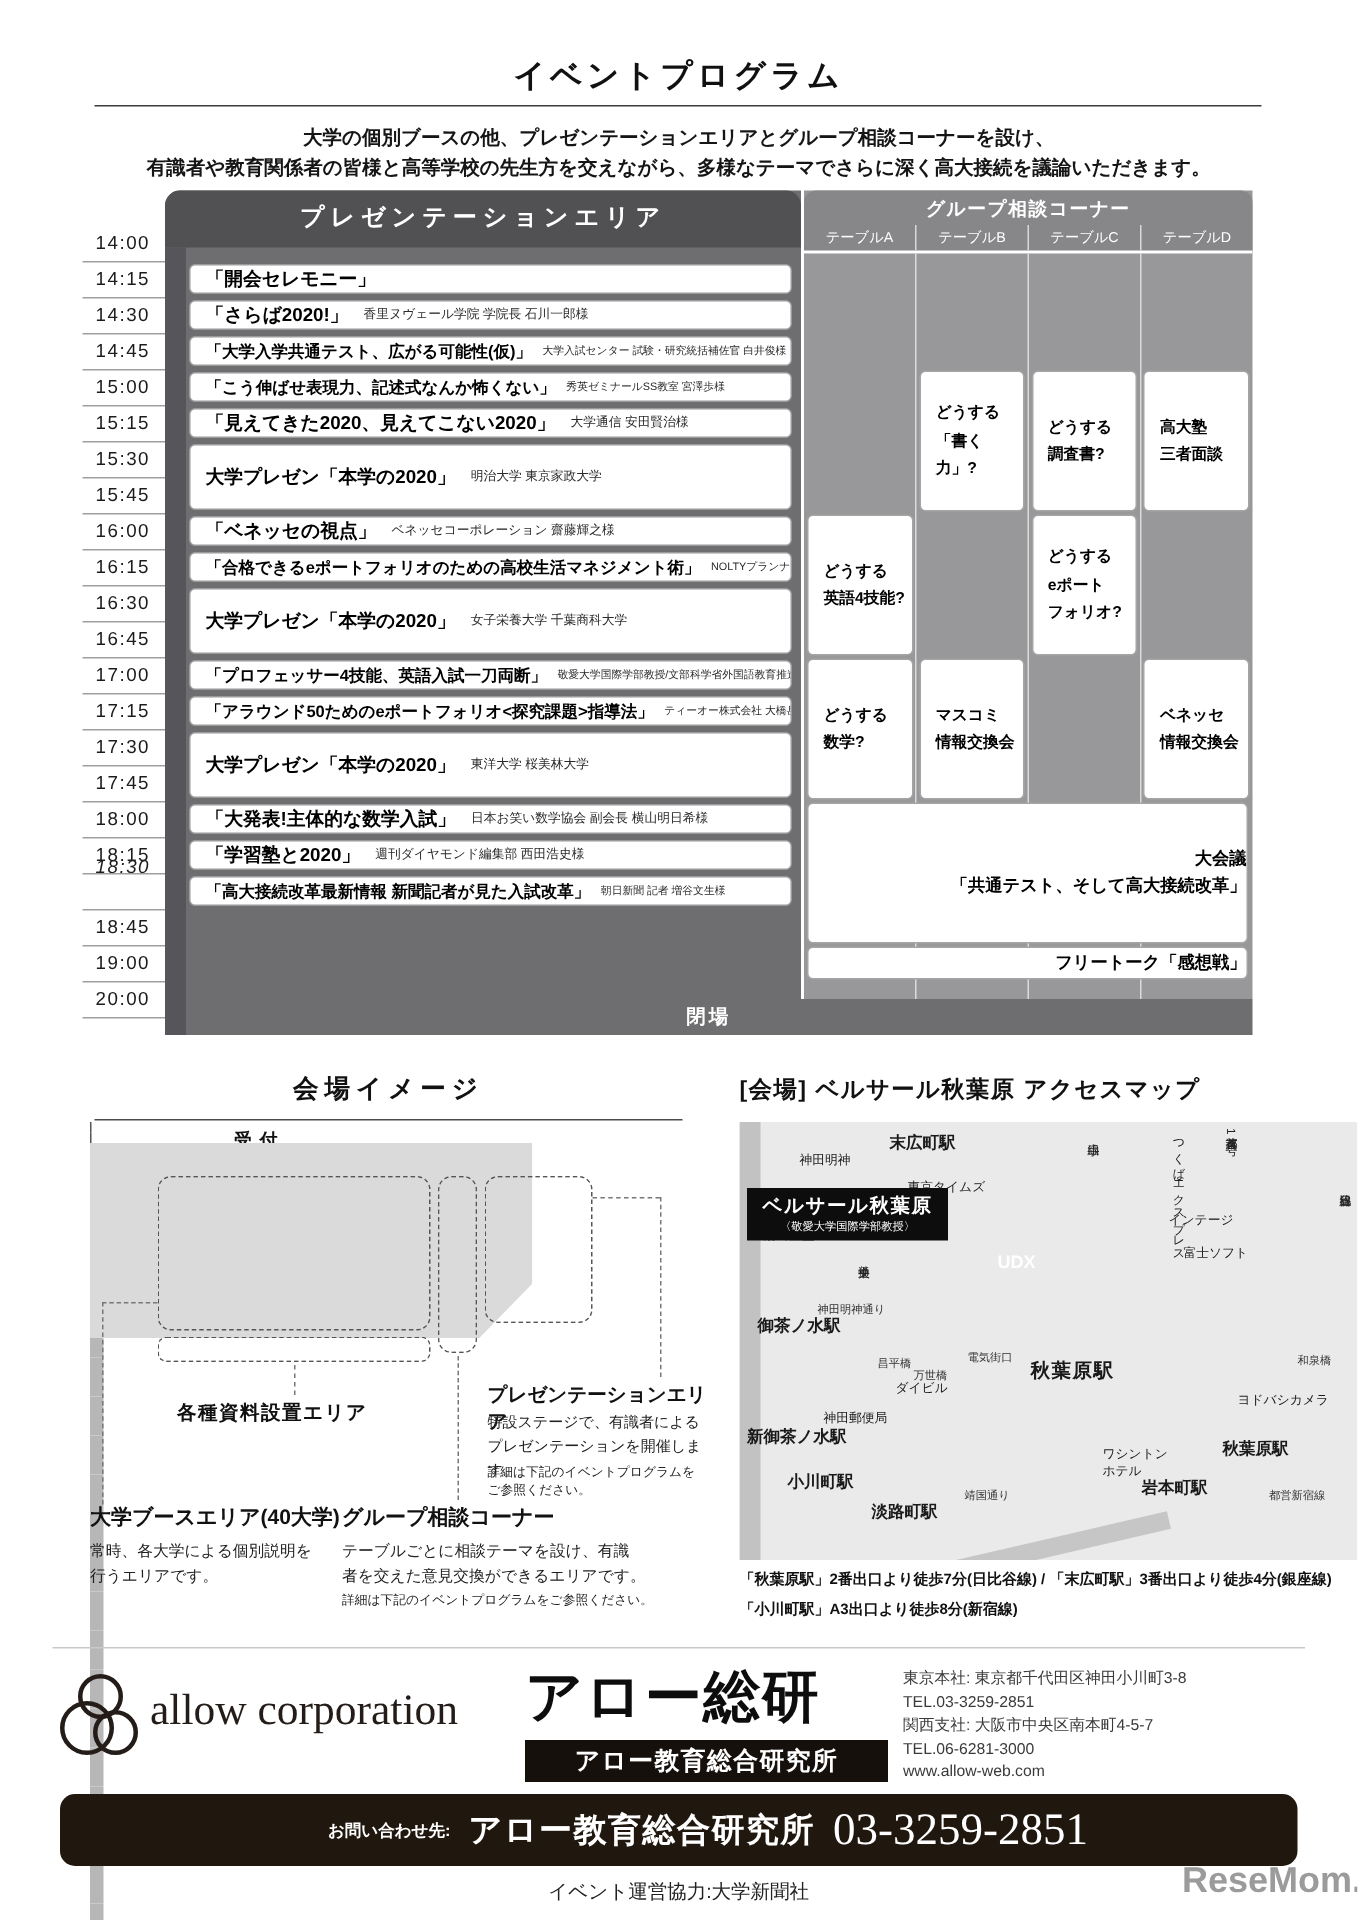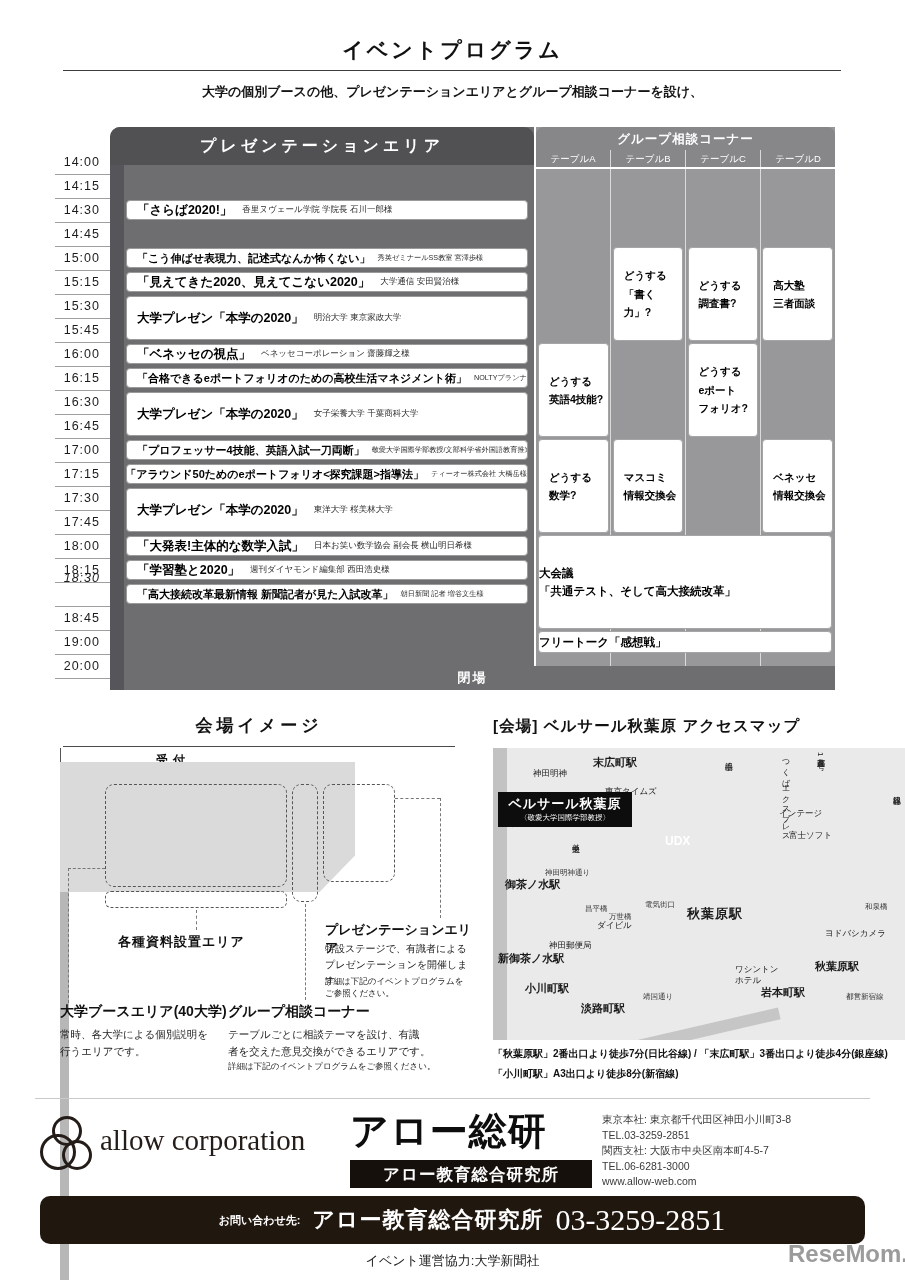--- a/index.html
+++ b/index.html
@@ -33,21 +33,21 @@
   .event{position:absolute;left:0;width:402px;background:#fff;border:1px solid #9a9a9a;border-radius:4px;
          box-sizing:border-box;display:flex;align-items:center;padding-left:10px;overflow:hidden;}
   .event .ttl{font-weight:bold;font-size:12.5px;white-space:nowrap;color:#000;}
   .event .spk{font-size:8.5px;color:#2a2a2a;margin-left:10px;white-space:nowrap;}
   .event.shrink .ttl{font-size:11px;}
   .event.shrink .spk{font-size:7.2px;margin-left:7px;}
   .group-events{left:536px;top:162px;width:299px;height:504px;}
   .gcard{position:absolute;background:#fff;border:1px solid #a5a5a5;border-radius:4px;box-sizing:border-box;
          display:flex;align-items:center;overflow:hidden;}
   .gcard .txt{font-weight:bold;font-size:10.5px;line-height:1.75;color:#000;padding-left:10px;white-space:pre-line;}
-  .gcard.wide .txt{width:100%;text-align:left;padding-left:0;font-size:11.5px;line-height:1.6;}
+  .gcard.wide .txt{width:100%;text-align:right;padding-left:0;font-size:11.5px;line-height:1.6;}
   .closing{left:110px;top:666px;width:725px;height:24px;color:#fff;font-weight:bold;font-size:13px;
            letter-spacing:2px;text-align:center;line-height:24px;}
   .footnote{left:57px;top:695px;font-size:10px;color:#222;}
 
   
   .venue-title{left:63px;top:714px;width:392px;text-align:center;font-size:17px;font-weight:bold;
                letter-spacing:4px;padding-bottom:9px;border-bottom:1px solid #4a4a4a;}
   .venue{left:60px;top:748px;width:412px;height:340px;}
   .v-label-b{position:absolute;font-weight:bold;color:#111;}
   .v-desc{position:absolute;color:#222;}
@@ -87,20 +87,21 @@
 </style>
 </head>
 <body>
 
 <div class="page">
 
   <div class="abs doc-title">イベントプログラム</div>
   <div class="abs title-rule"></div>
   <div class="abs intro">
     <div>大学の個別ブースの他、プレゼンテーションエリアとグループ相談コーナーを設け、</div>
+    <div>有識者や教育関係者の皆様と高等学校の先生方を交えながら、多様なテーマでさらに深く高大接続を議論いただきます。</div>
   </div>
 
   <div class="abs board-left"></div>
   <div class="abs board-right"></div>
   <div class="abs board-bottom"></div>
   <div class="abs left-strip"></div>
   <div class="abs pres-header">プレゼンテーションエリア</div>
   <div class="abs group-header">グループ相談コーナー</div>
   <div class="abs sub-header">
     <div class="cell">テーブルA</div>
@@ -152,24 +153,31 @@
       <div class="gridline" style="top: 348px;"></div>
       <div class="gridline" style="top: 372px;"></div>
       <div class="gridline" style="top: 396px;"></div>
       <div class="gridline" style="top: 420px;"></div>
       <div class="gridline" style="top: 444px;"></div>
       <div class="gridline" style="top: 468px;"></div>
       <div class="gridline" style="top: 492px;"></div>
       <div class="gridline" style="top: 516px;"></div>
     </div>
   <div class="abs pres-events" id="pres-events">
+      <div class="event" style="top: 14px; height: 20px;">
+        <span class="ttl">「開会セレモニー」</span>
+      </div>
       <div class="event" style="top: 38px; height: 20px;">
         <span class="ttl">「さらば2020!」</span>
         <span class="spk">香里ヌヴェール学院 学院長 石川一郎様</span>
       </div>
+      <div class="event shrink" style="top: 62px; height: 20px;">
+        <span class="ttl">「大学入学共通テスト、広がる可能性(仮)」</span>
+        <span class="spk">大学入試センター 試験・研究統括補佐官 白井俊様</span>
+      </div>
       <div class="event shrink" style="top: 86px; height: 20px;">
         <span class="ttl">「こう伸ばせ表現力、記述式なんか怖くない」</span>
         <span class="spk">秀英ゼミナールSS教室 宮澤歩様</span>
       </div>
       <div class="event" style="top: 110px; height: 20px;">
         <span class="ttl">「見えてきた2020、見えてこない2020」</span>
         <span class="spk">大学通信 安田賢治様</span>
       </div>
       <div class="event" style="top: 134px; height: 44px;">
         <span class="ttl">大学プレゼン「本学の2020」</span>
@@ -184,21 +192,21 @@
         <span class="spk">NOLTYプランナーズ様</span>
       </div>
       <div class="event" style="top: 230px; height: 44px;">
         <span class="ttl">大学プレゼン「本学の2020」</span>
         <span class="spk">女子栄養大学 千葉商科大学</span>
       </div>
       <div class="event shrink" style="top: 278px; height: 20px;">
         <span class="ttl">「プロフェッサー4技能、英語入試一刀両断」</span>
         <span class="spk">敬愛大学国際学部教授/文部科学省外国語教育推進室教科調査官 向後秀明様</span>
       </div>
-      <div class="event shrink" style="top: 302px; height: 20px; justify-content: flex-end;">
+      <div class="event shrink" style="top: 302px; height: 20px;">
         <span class="ttl">「アラウンド50ためのeポートフォリオ&lt;探究課題&gt;指導法」</span>
         <span class="spk">ティーオー株式会社 大橋岳様</span>
       </div>
       <div class="event" style="top: 326px; height: 44px;">
         <span class="ttl">大学プレゼン「本学の2020」</span>
         <span class="spk">東洋大学 桜美林大学</span>
       </div>
       <div class="event" style="top: 374px; height: 20px;">
         <span class="ttl">「大発表!主体的な数学入試」</span>
         <span class="spk">日本お笑い数学協会 副会長 横山明日希様</span>

